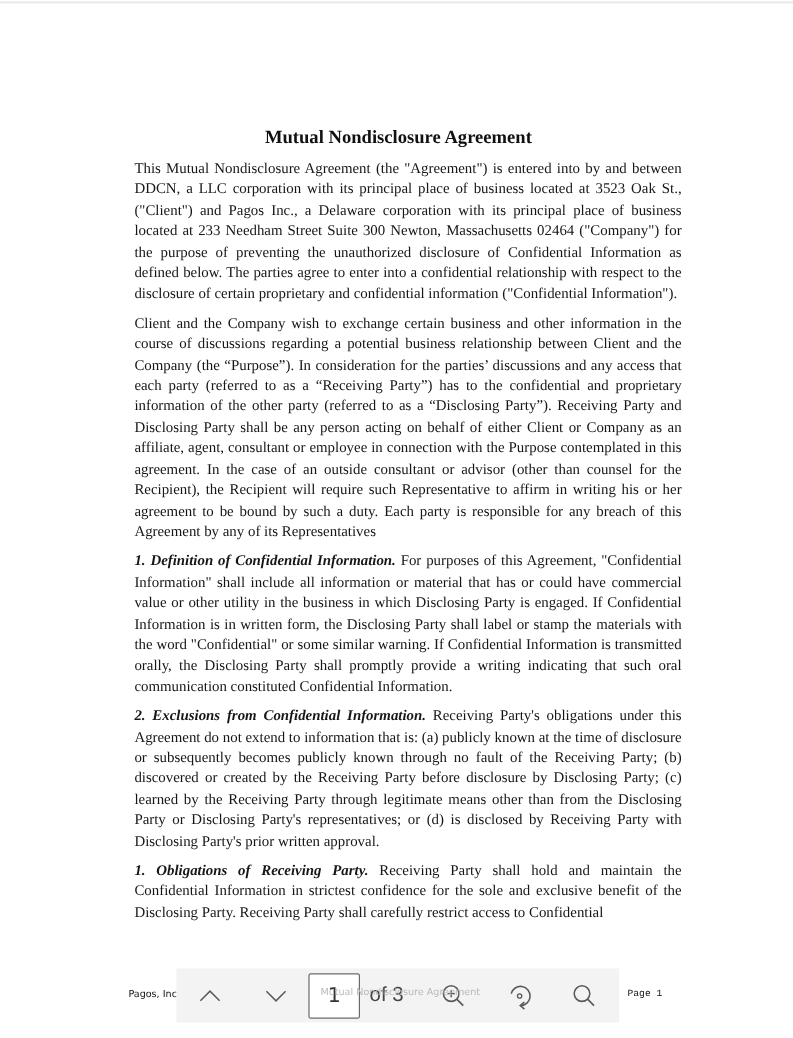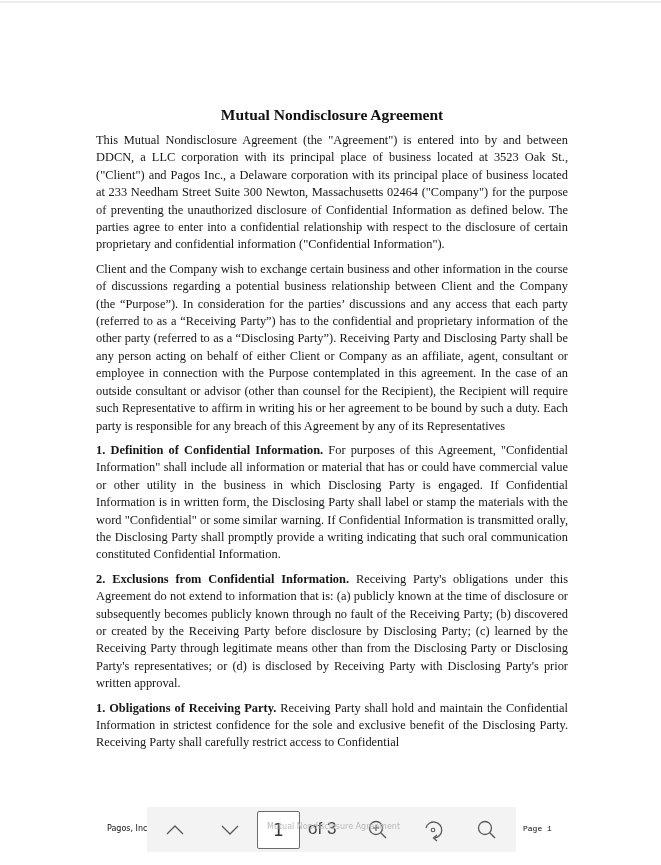--- a/index.html
+++ b/index.html
@@ -40,23 +40,23 @@
   .body-text {
     position: absolute;
     left: 96px;
     width: 472px;
     font-size: 12.4px;
     line-height: 17.4px;
     text-align: justify;
     color: #161616;
   }
   .body-text p {
-    margin: 0 0 7px 0;
+    margin: 0 0 7px 16px;
   }
-  .body-text b { font-weight: bold; }
+  .body-text b { font-weight: bold; font-style: italic; }
 
   .footer-left, .footer-right, .footer-center {
     position: absolute;
     font-family: "DejaVu Sans", "Liberation Sans", sans-serif;
     font-size: 8px;
     color: #111;
   }
   .footer-left { left: 107px; top: 805px; }
   .footer-right { left: 523px; top: 805px; font-family: Liberation Mono, monospace; }
   .footer-center {

